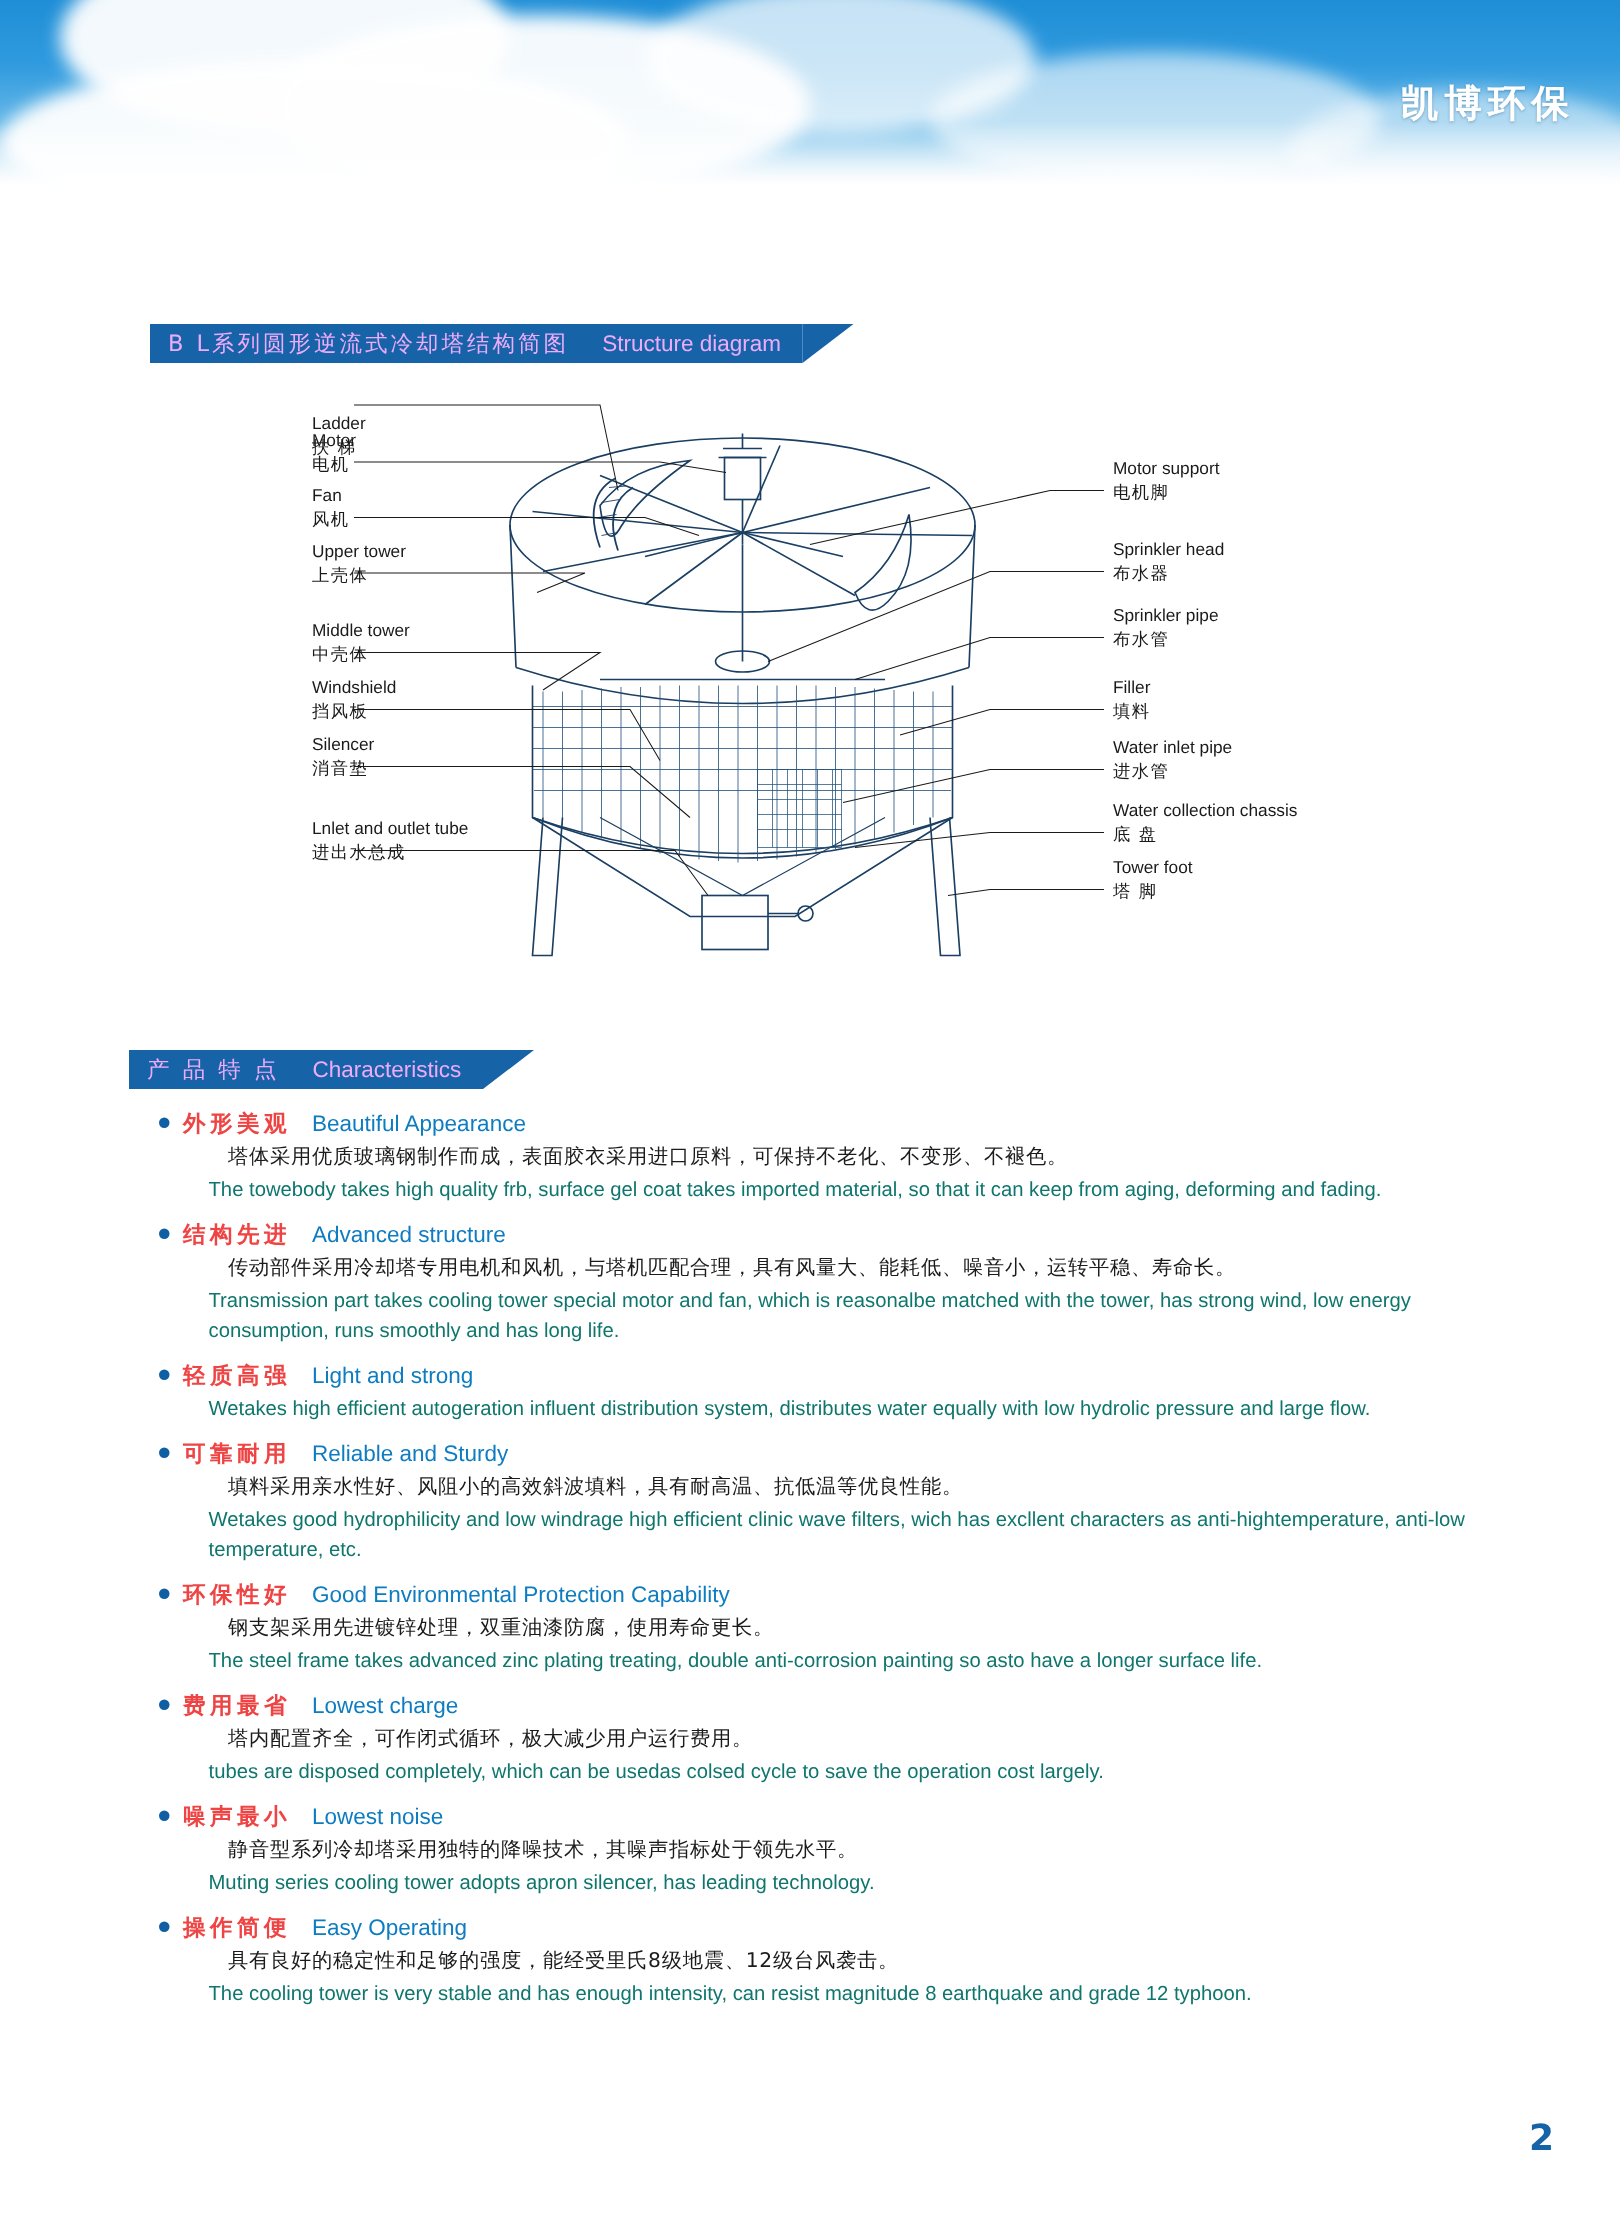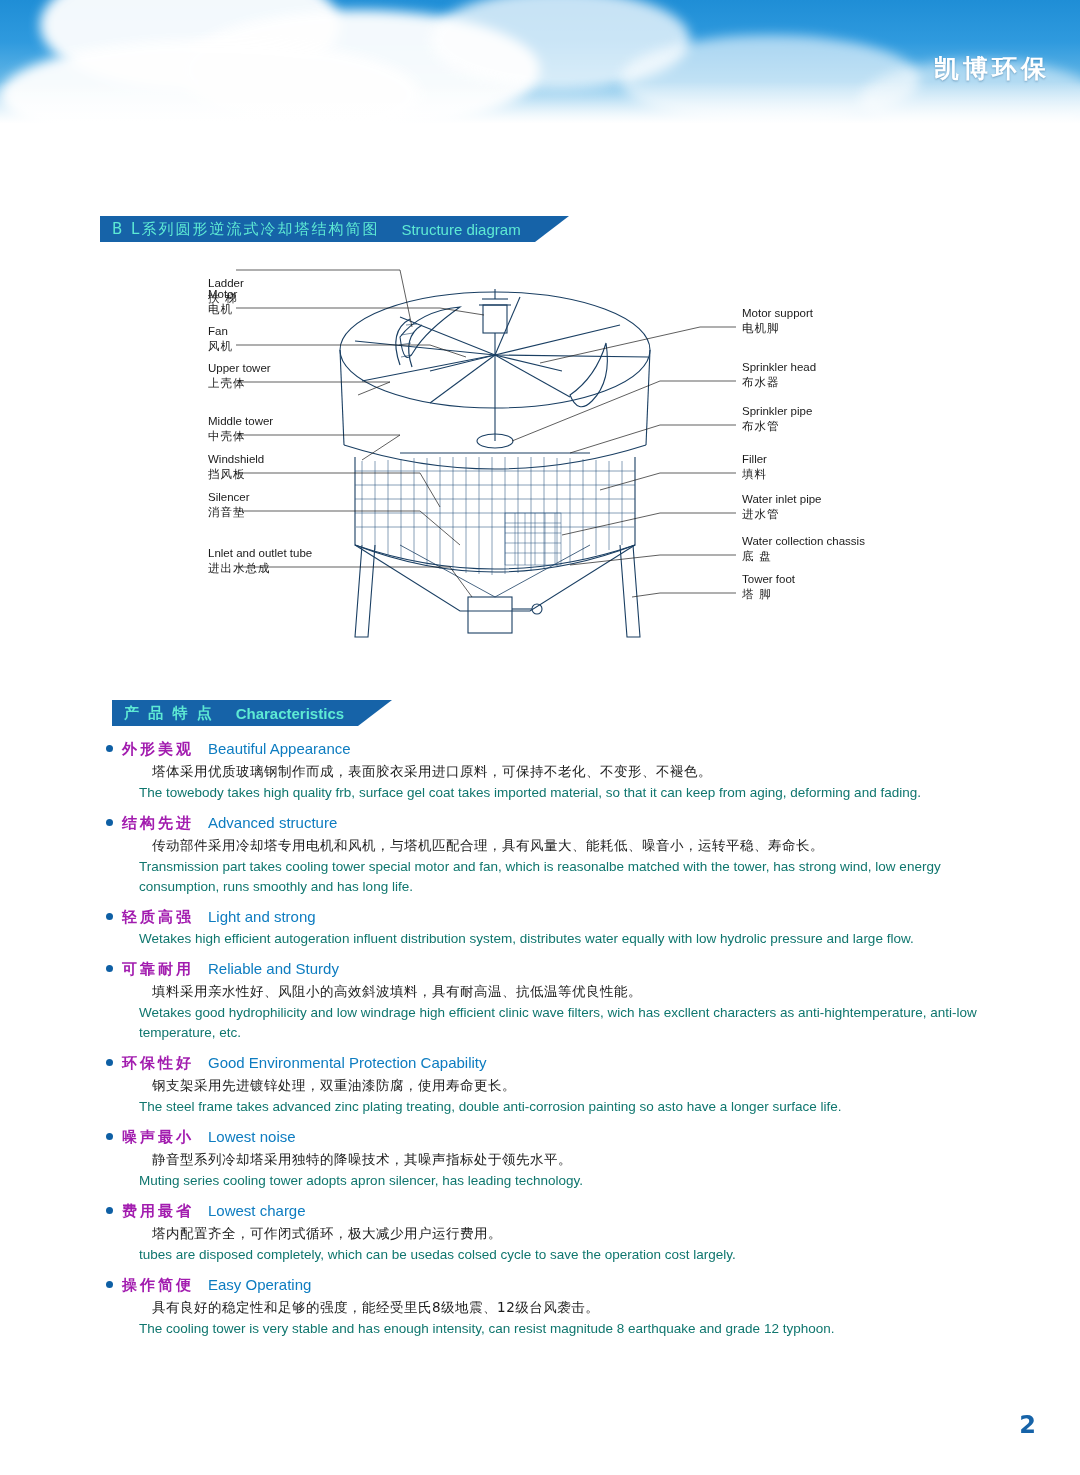--- a/index.html
+++ b/index.html
@@ -55,41 +55,41 @@
     height: 26px;
     display: flex;
     align-items: center;
   }
   .ribbon .bar {
     height: 26px;
     background: #1663a8;
     display: flex;
     align-items: center;
     padding: 0 14px 0 12px;
-    color: #5eead4;
+    color: #f0abfc;
   }
   .ribbon .bar .cn {
     font-size: 15px;
     letter-spacing: 2px;
     font-family: "DejaVu Sans", "Liberation Sans", sans-serif;
     white-space: nowrap;
   }
   .ribbon .bar .en {
     font-size: 15px;
     margin-left: 22px;
     white-space: nowrap;
   }
   .ribbon .tail {
     width: 0; height: 0;
     border-top: 26px solid #1663a8;
     border-right: 34px solid transparent;
   }
 
   #ribbon-structure { left: 100px; top: 216px; }
-  #ribbon-characteristics { left: 112px; top: 700px; font-weight: bold; }
+  #ribbon-characteristics { left: 86px; top: 700px; }
 
   
   .diagram {
     position: absolute;
     left: 100px;
     top: 245px;
     width: 880px;
     height: 400px;
   }
   .diagram svg { display: block; }
@@ -123,21 +123,21 @@
     width: 7px; height: 7px;
     border-radius: 50%;
     background: #0e5fa4;
     margin-right: 9px;
     flex: 0 0 auto;
     position: relative;
     top: -2px;
   }
   .char-cn {
     font-size: 15px;
-    color: #a21caf;
+    color: #ef4444;
     font-weight: bold;
     letter-spacing: 3px;
     font-family: "DejaVu Sans", "Liberation Sans", sans-serif;
   }
   .char-en {
     font-size: 15px;
     color: #0d7cc0;
     margin-left: 14px;
   }
   .char-body {
@@ -442,44 +442,44 @@
     </div>
     <div class="char-body">
       <div class="body-cn">钢支架采用先进镀锌处理，双重油漆防腐，使用寿命更长。</div>
       <div class="body-en">The steel frame takes advanced zinc plating treating, double anti-corrosion painting so asto have a longer surface life.</div>
     </div>
   </div>
 
   <div class="char-item">
     <div class="char-head">
       <span class="bullet"></span>
+      <span class="char-cn">费用最省</span>
+      <span class="char-en">Lowest charge</span>
+    </div>
+    <div class="char-body">
+      <div class="body-cn">塔内配置齐全，可作闭式循环，极大减少用户运行费用。</div>
+      <div class="body-en">tubes are disposed  completely, which can be usedas colsed cycle to save the operation cost largely.</div>
+    </div>
+  </div>
+
+  <div class="char-item">
+    <div class="char-head">
+      <span class="bullet"></span>
       <span class="char-cn">噪声最小</span>
       <span class="char-en">Lowest noise</span>
     </div>
     <div class="char-body">
       <div class="body-cn">静音型系列冷却塔采用独特的降噪技术，其噪声指标处于领先水平。</div>
       <div class="body-en">Muting series cooling tower adopts apron silencer, has leading technology.</div>
     </div>
   </div>
 
   <div class="char-item">
     <div class="char-head">
       <span class="bullet"></span>
-      <span class="char-cn">费用最省</span>
-      <span class="char-en">Lowest charge</span>
-    </div>
-    <div class="char-body">
-      <div class="body-cn">塔内配置齐全，可作闭式循环，极大减少用户运行费用。</div>
-      <div class="body-en">tubes are disposed  completely, which can be usedas colsed cycle to save the operation cost largely.</div>
-    </div>
-  </div>
-
-  <div class="char-item">
-    <div class="char-head">
-      <span class="bullet"></span>
       <span class="char-cn">操作简便</span>
       <span class="char-en">Easy Operating</span>
     </div>
     <div class="char-body">
       <div class="body-cn">具有良好的稳定性和足够的强度，能经受里氏8级地震、12级台风袭击。</div>
       <div class="body-en">The cooling tower is very stable and has enough intensity, can resist magnitude 8 earthquake and grade 12 typhoon.</div>
     </div>
   </div>
 
 </div>

